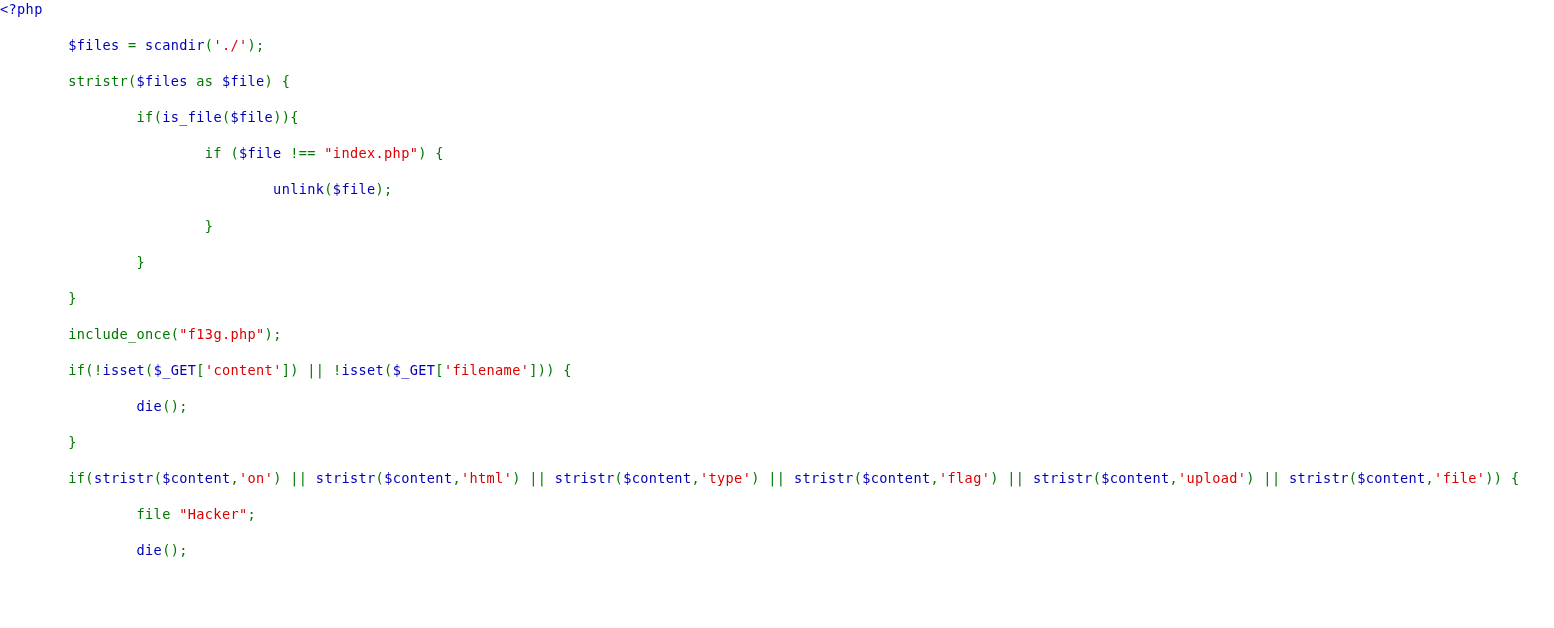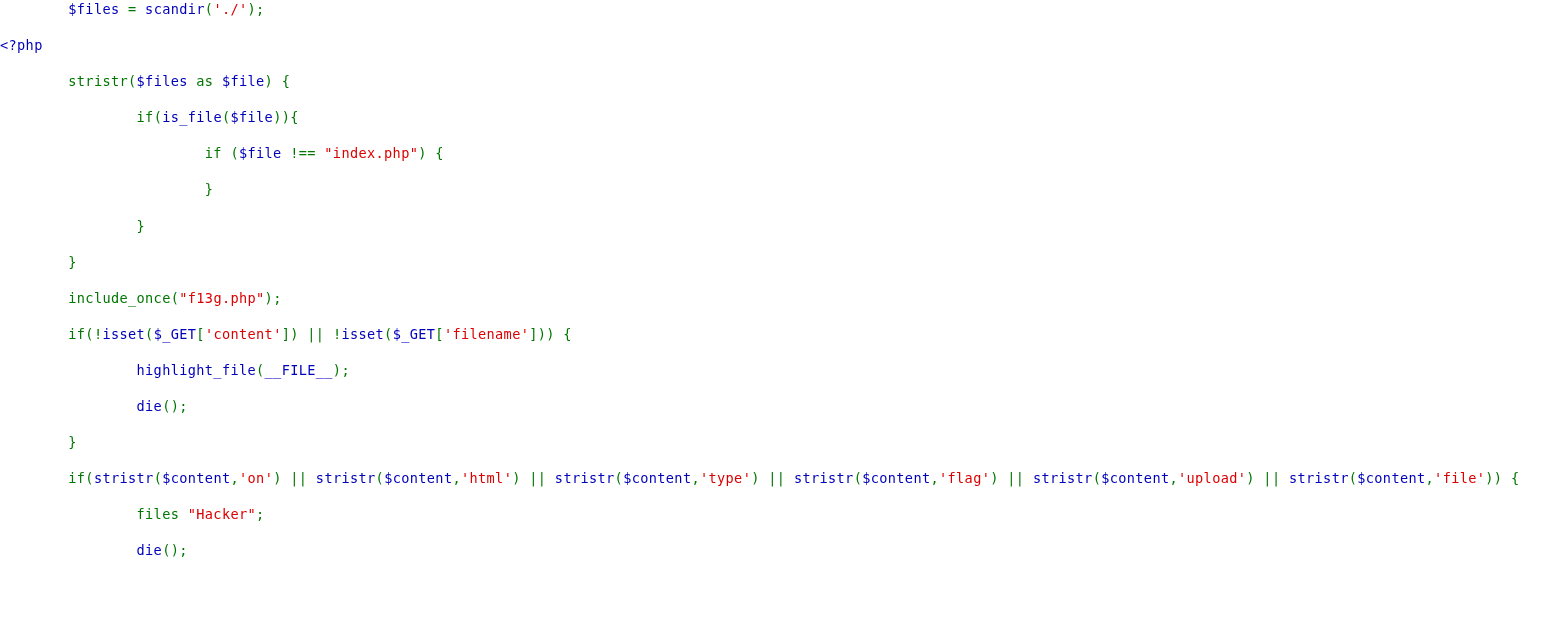--- a/index.html
+++ b/index.html
@@ -34,35 +34,35 @@
   .c-default { color: #0000BB; }   
   .c-keyword { color: #007700; }   
   .c-string  { color: #DD0000; }   
 
   .line { display: block; min-height: 18.05px; }
 </style>
 </head>
 <body>
 
 <div id="code-root">
-  <pre class="php-source"><span class="line"><span class="c-keyword">	</span><span class="c-default">$files</span><span class="c-keyword"> = </span><span class="c-default">scandir</span><span class="c-keyword">(</span><span class="c-string">'./'</span><span class="c-keyword">);</span></span>
-<span class="line"><span class="c-default">&lt;?php</span></span>
+  <pre class="php-source"><span class="line"><span class="c-default">&lt;?php</span></span>
+<span class="line"><span class="c-keyword">	</span><span class="c-default">$files</span><span class="c-keyword"> = </span><span class="c-default">scandir</span><span class="c-keyword">(</span><span class="c-string">'./'</span><span class="c-keyword">);</span></span>
 <span class="line"><span class="c-keyword">	</span><span class="c-keyword">stristr</span><span class="c-keyword">(</span><span class="c-default">$files</span><span class="c-keyword"> as </span><span class="c-default">$file</span><span class="c-keyword">) {</span></span>
 <span class="line"><span class="c-keyword">		</span><span class="c-keyword">if</span><span class="c-keyword">(</span><span class="c-default">is_file</span><span class="c-keyword">(</span><span class="c-default">$file</span><span class="c-keyword">)){</span></span>
 <span class="line"><span class="c-keyword">			</span><span class="c-keyword">if</span><span class="c-keyword"> (</span><span class="c-default">$file</span><span class="c-keyword"> !== </span><span class="c-string">"index.php"</span><span class="c-keyword">) {</span></span>
+<span class="line"><span class="c-keyword">				</span><span class="c-default">unlink</span><span class="c-keyword">(</span><span class="c-default">$file</span><span class="c-keyword">);</span></span>
 <span class="line"><span class="c-keyword">			}</span></span>
 <span class="line"><span class="c-keyword">		}</span></span>
 <span class="line"><span class="c-keyword">	}</span></span>
 <span class="line"><span class="c-keyword">	</span><span class="c-keyword">include_once</span><span class="c-keyword">(</span><span class="c-string">"f13g.php"</span><span class="c-keyword">);</span></span>
 <span class="line"><span class="c-keyword">	</span><span class="c-keyword">if</span><span class="c-keyword">(!</span><span class="c-default">isset</span><span class="c-keyword">(</span><span class="c-default">$_GET</span><span class="c-keyword">[</span><span class="c-string">'content'</span><span class="c-keyword">]) || !</span><span class="c-default">isset</span><span class="c-keyword">(</span><span class="c-default">$_GET</span><span class="c-keyword">[</span><span class="c-string">'filename'</span><span class="c-keyword">])) {</span></span>
-<span class="line"><span class="c-keyword">		</span><span class="c-default">highlight_file</span><span class="c-keyword">(</span><span class="c-default">__FILE__</span><span class="c-keyword">);</span></span>
 <span class="line"><span class="c-keyword">		</span><span class="c-default">die</span><span class="c-keyword">();</span></span>
 <span class="line"><span class="c-keyword">	}</span></span>
 <span class="line"><span class="c-keyword">	</span><span class="c-keyword">if</span><span class="c-keyword">(</span><span class="c-default">stristr</span><span class="c-keyword">(</span><span class="c-default">$content</span><span class="c-keyword">,</span><span class="c-string">'on'</span><span class="c-keyword">) || </span><span class="c-default">stristr</span><span class="c-keyword">(</span><span class="c-default">$content</span><span class="c-keyword">,</span><span class="c-string">'html'</span><span class="c-keyword">) || </span><span class="c-default">stristr</span><span class="c-keyword">(</span><span class="c-default">$content</span><span class="c-keyword">,</span><span class="c-string">'type'</span><span class="c-keyword">) || </span><span class="c-default">stristr</span><span class="c-keyword">(</span><span class="c-default">$content</span><span class="c-keyword">,</span><span class="c-string">'flag'</span><span class="c-keyword">) || </span><span class="c-default">stristr</span><span class="c-keyword">(</span><span class="c-default">$content</span><span class="c-keyword">,</span><span class="c-string">'upload'</span><span class="c-keyword">) || </span><span class="c-default">stristr</span><span class="c-keyword">(</span><span class="c-default">$content</span><span class="c-keyword">,</span><span class="c-string">'file'</span><span class="c-keyword">)) {</span></span>
-<span class="line"><span class="c-keyword">		</span><span class="c-keyword">files</span><span class="c-keyword"> </span><span class="c-string">"Hacker"</span><span class="c-keyword">;</span></span>
+<span class="line"><span class="c-keyword">		</span><span class="c-keyword">file</span><span class="c-keyword"> </span><span class="c-string">"Hacker"</span><span class="c-keyword">;</span></span>
 <span class="line"><span class="c-keyword">		</span><span class="c-default">die</span><span class="c-keyword">();</span></span>
 
 
 
 
 
 
 
 
 

